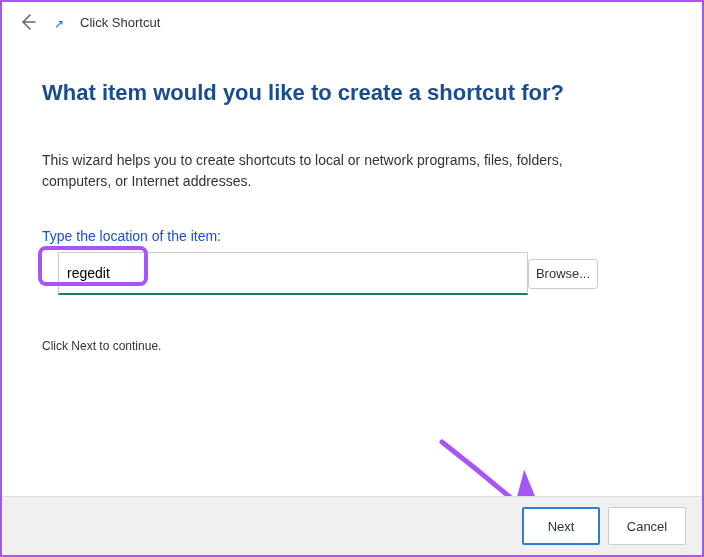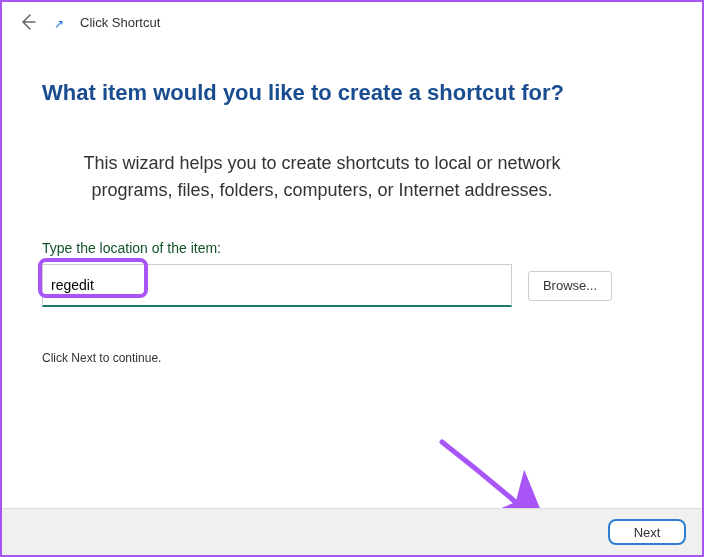--- a/index.html
+++ b/index.html
@@ -36,30 +36,29 @@
     .content {
       padding: 40px 40px 0 40px;
     }
     .main-heading {
       font-size: 22px;
       font-weight: 700;
       color: #1a4d8f;
       margin-bottom: 44px;
     }
     .description {
-      font-size: 18px;
+      font-size: 14px;
       color: #333;
       line-height: 1.5;
       margin-bottom: 36px;
       max-width: 560px;
-      text-align: center;
     }
     .field-label {
       font-size: 14px;
-      color: #14532d;
+      color: #1d4ed8;
       margin-bottom: 8px;
     }
     .input-row {
       display: flex;
       align-items: center;
       gap: 16px;
       margin-bottom: 44px;
     }
     .input-wrapper {
       position: relative;
@@ -68,33 +67,34 @@
     }
     .location-input {
       width: 100%;
       height: 30px;
       border: 1px solid #ccc;
       border-bottom: 2px solid #1a7a6f;
       font-size: 14px;
       padding: 20px 8px;
       outline: none;
       background: #fff;
+      margin-left: 16px;
     }
     .highlight-box {
       position: absolute;
       left: -4px;
       top: -6px;
       width: 110px;
       height: 40px;
       border: 4px solid #a855f7;
       border-radius: 8px;
       pointer-events: none;
     }
     .browse-button {
-      width: 84px;
+      width: 70px;
       height: 30px;
       border: 1px solid #ccc;
       background: #fff;
       font-size: 13px;
       color: #333;
       cursor: pointer;
       border-radius: 3px;
     }
     .continue-text {
       font-size: 12px;
@@ -107,27 +107,27 @@
       right: 0;
       background: #f0f0f0;
       border-top: 1px solid #ddd;
       padding: 10px 16px;
       display: flex;
       justify-content: flex-end;
       gap: 8px;
     }
     .footer button {
       width: 78px;
-      height: 26px;
+      height: 38px;
       border: 1px solid #ccc;
       background: #fff;
       font-size: 13px;
       color: #333;
       cursor: pointer;
-      border-radius: 8px;
+      border-radius: 2px;
     }
     .footer .next-button {
       border: 2px solid #2d7dd2;
     }
     .annotation-arrow {
       position: absolute;
       left: 430px;
       top: 430px;
       pointer-events: none;
     }
@@ -163,13 +163,14 @@
   <defs>
     <marker id="arrowhead" markerWidth="12" markerHeight="12" refX="6" refY="6" orient="auto">
       <path d="M0,0 L12,6 L0,12 L3,6 Z" fill="#a855f7"></path>
     </marker>
   </defs>
   <path d="M10,10 Q55,45 95,80" stroke="#a855f7" stroke-width="5" fill="none" marker-end="url(#arrowhead)" stroke-linecap="round"></path>
 </svg>
 
 <div class="footer">
   <button class="next-button">Next</button>
+  <button class="cancel-button">Cancel</button>
 </div>
 
 </body></html>

